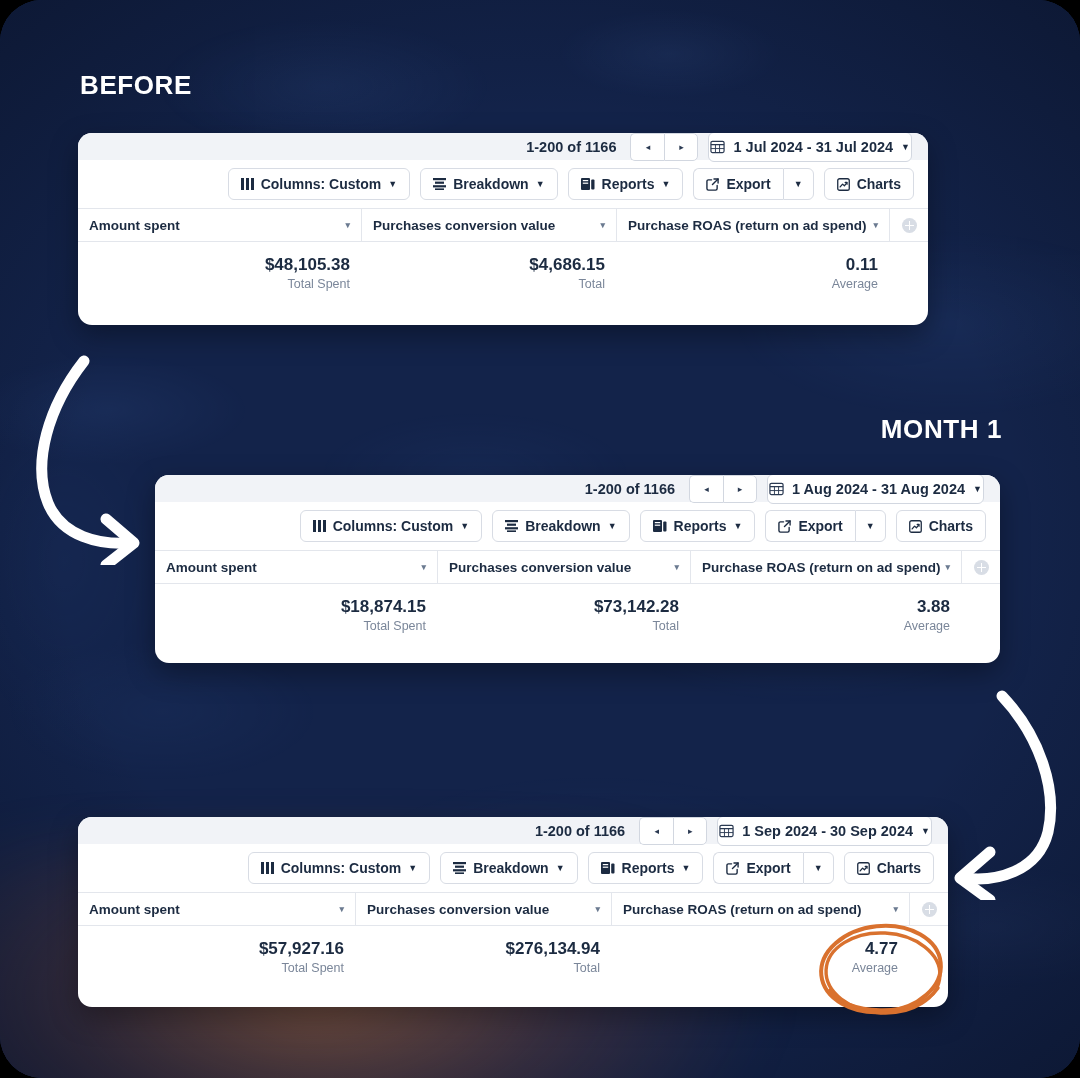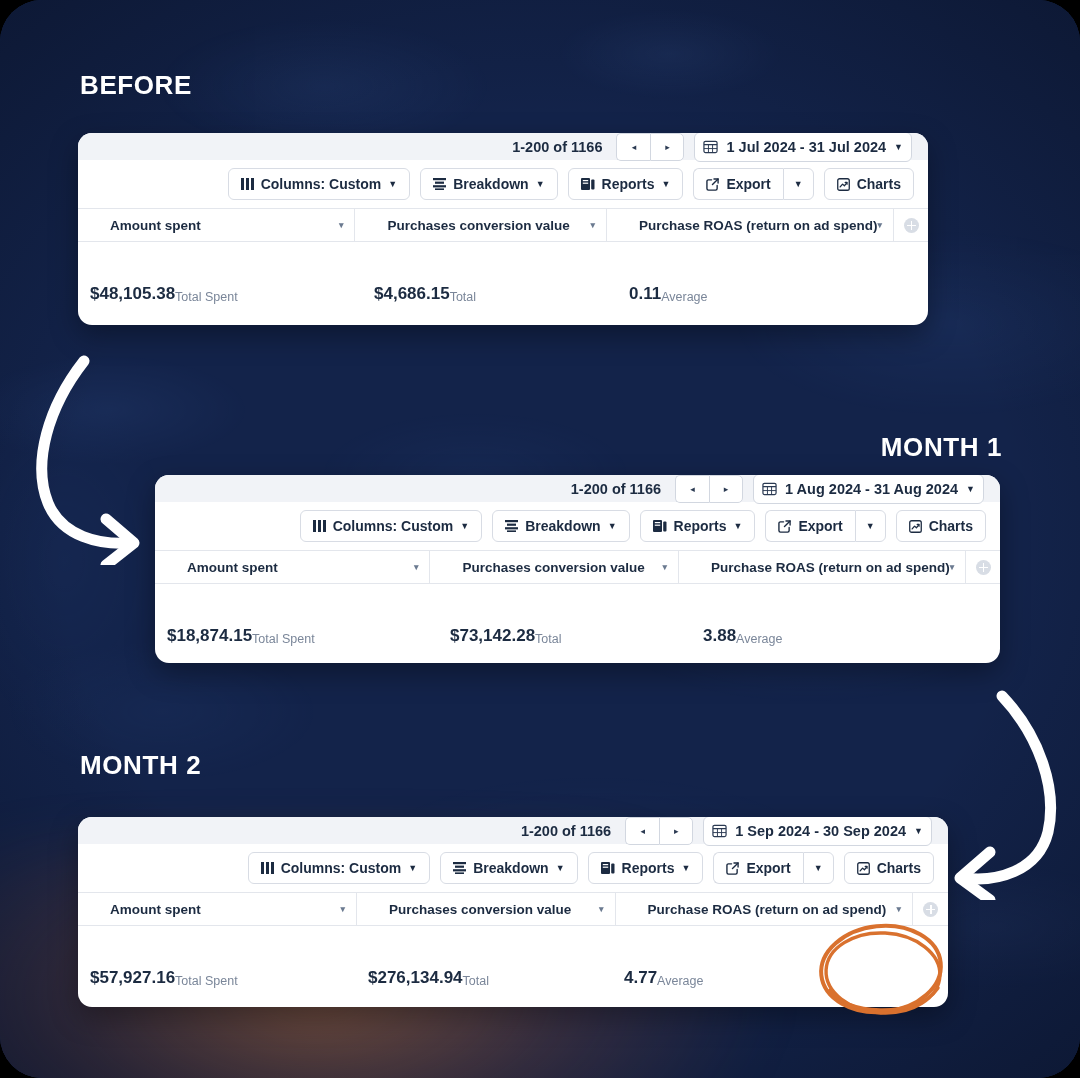--- a/index.html
+++ b/index.html
@@ -55,21 +55,21 @@
 
   
   .section-label {
     position: absolute;
     color: #ffffff;
     font-weight: bold;
     font-size: 26px;
     letter-spacing: 0.6px;
   }
   #label-before { left: 80px; top: 70px; }
-  #label-month1 { right: 78px; top: 432px; }
+  #label-month1 { right: 78px; top: 414px; }
   #label-month2 { left: 80px; top: 750px; }
 
   
   .panel {
     position: absolute;
     background: #ffffff;
     border-radius: 14px;
     overflow: hidden;
     box-shadow: 0 10px 28px rgba(0,0,0,0.34);
   }
@@ -102,21 +102,21 @@
     color: #2b3a52;
   }
   .pager-btn.prev { border-radius: 5px 0 0 5px; border-right: none; }
   .pager-btn.next { border-radius: 0 5px 5px 0; }
   .date-picker {
     display: flex; align-items: center; gap: 8px;
     background: #fff;
     border: 1px solid #d2d7e0;
     border-radius: 6px;
     height: 30px;
-    padding: 0 8px;
+    padding: 0 1px;
     font-size: 14.5px;
     font-weight: bold;
     color: #1c2b41;
   }
   .cal-ico { display:block; }
   .caret { font-size: 9px; color: #1c2b41; }
 
   .panel-toolbar {
     background: #fff;
     height: 48px;
@@ -150,21 +150,20 @@
     background: #fff;
   }
   .hdr-cell {
     display: flex; align-items: center; justify-content: space-between;
     padding: 0 11px;
     font-size: 13.5px;
     font-weight: bold;
     color: #1c2b41;
     border-right: 1px solid #e3e6ec;
     white-space: nowrap;
-    margin-left: 21px;
   }
   .hdr-cell .caret { color:#6b7a90; }
   .hdr-plus {
     width: 38px;
     display: flex; align-items: center; justify-content: center;
   }
   .plus-circle {
     width: 15px; height: 15px; border-radius: 50%;
     background: #d8dde5;
     position: relative;
@@ -174,22 +173,22 @@
   }
   .plus-circle::before { left:3px; right:3px; top:7px; height:1.6px; }
   .plus-circle::after  { top:3px; bottom:3px; left:7px; width:1.6px; }
 
   .panel-values {
     display: flex;
     background: #fff;
     height: 62px;
   }
   .val-cell {
-    display: flex; flex-direction: row;
-    align-items: flex-end; 
+    display: flex; flex-direction: column;
+    align-items: flex-end; justify-content: center;
     padding: 0 12px;
   }
   .val-num {
     font-size: 17px; font-weight: bold; color: #1c2b41;
     line-height: 1.15;
   }
   .val-sub { font-size: 12.5px; color: #7a8699; margin-top: 2px; }
 
   
   .arrow-svg { position: absolute; pointer-events: none; }
@@ -207,21 +206,20 @@
 
 <div id="stage">
 
   <div class="bg-base"></div>
   <div class="bg-marble"></div>
   <div class="bg-glow-bottom"></div>
   <div class="bg-vignette"></div>
 
   <div class="section-label" id="label-before">BEFORE</div>
   <div class="section-label" id="label-month1">MONTH 1</div>
-  <div class="section-label" id="label-month2">MONTH 2</div>
 
   <div class="panel" id="panel-1">
 
     <div class="panel-topbar">
       <span class="pager-count">1-200 of 1166</span>
       <div class="pager-btns">
         <div class="pager-btn prev">
           <span>◂</span>
         </div>
         <div class="pager-btn next">

